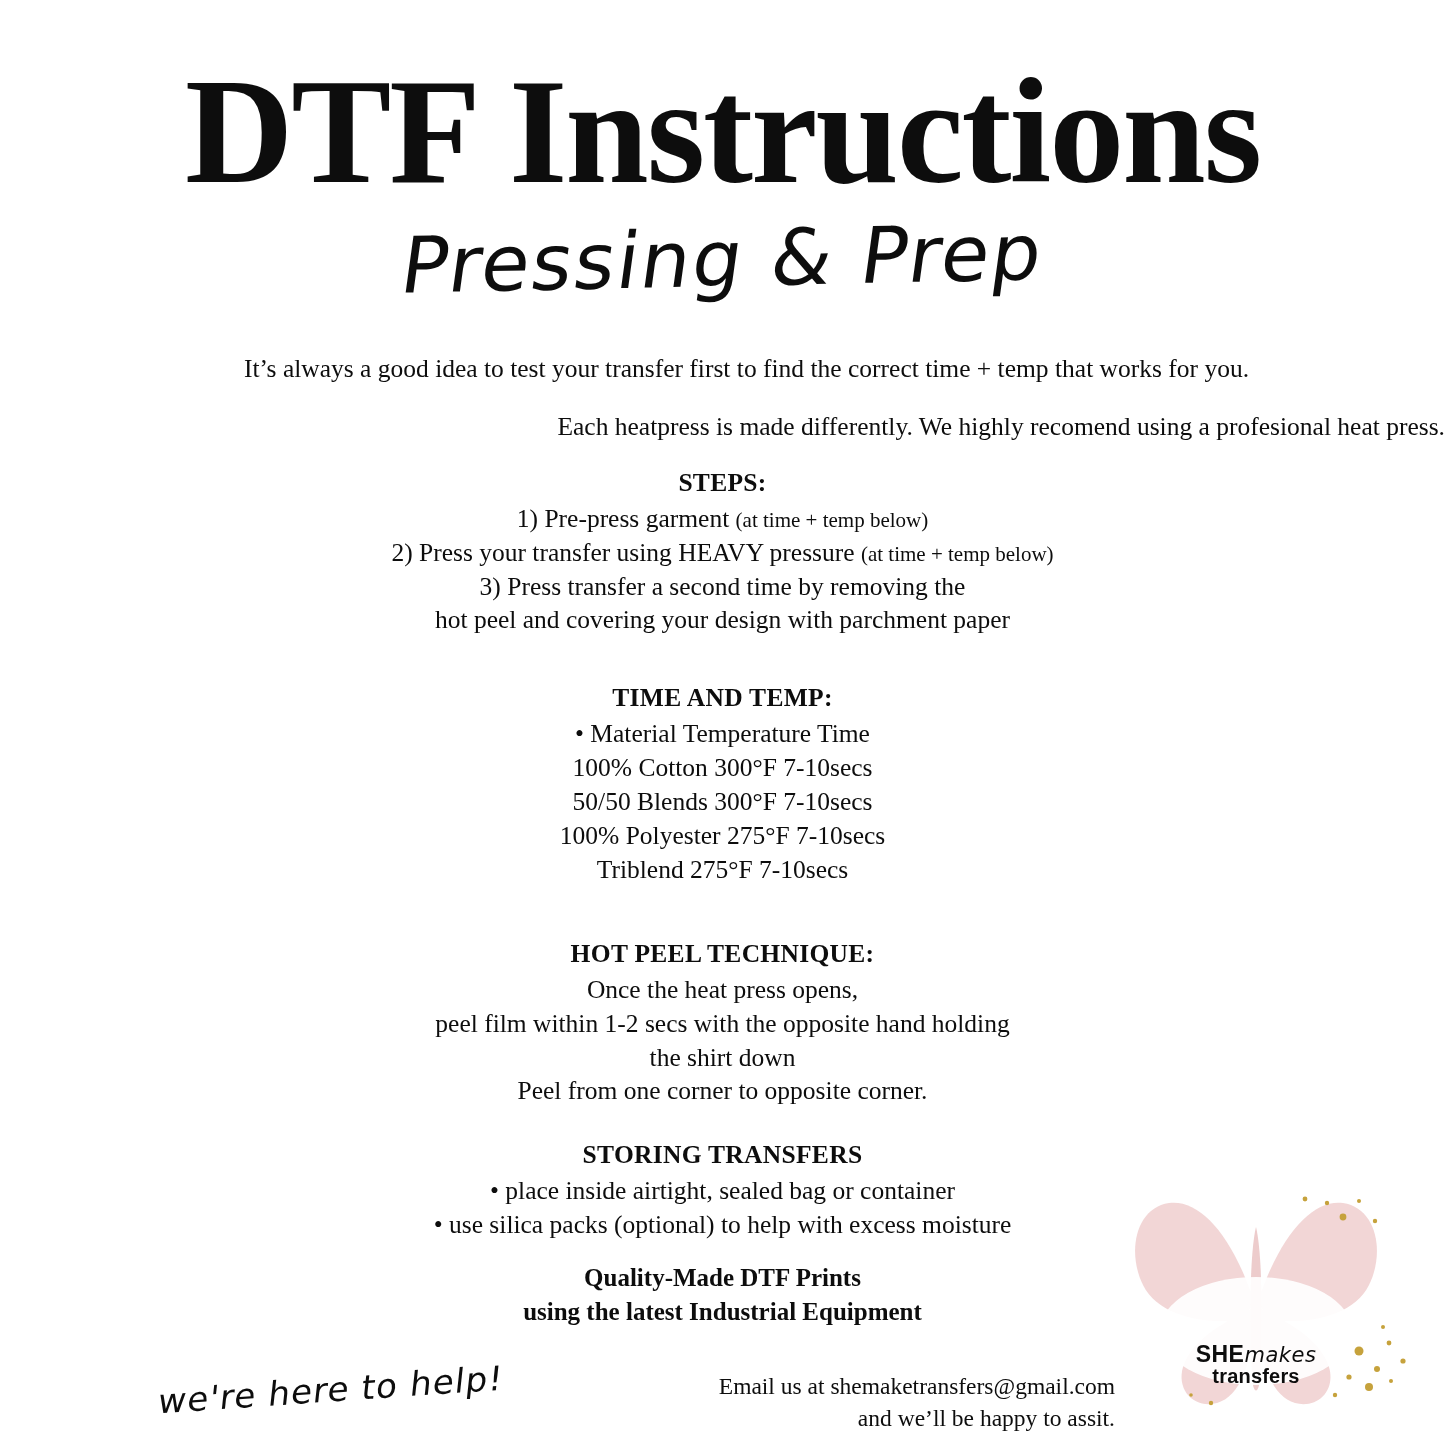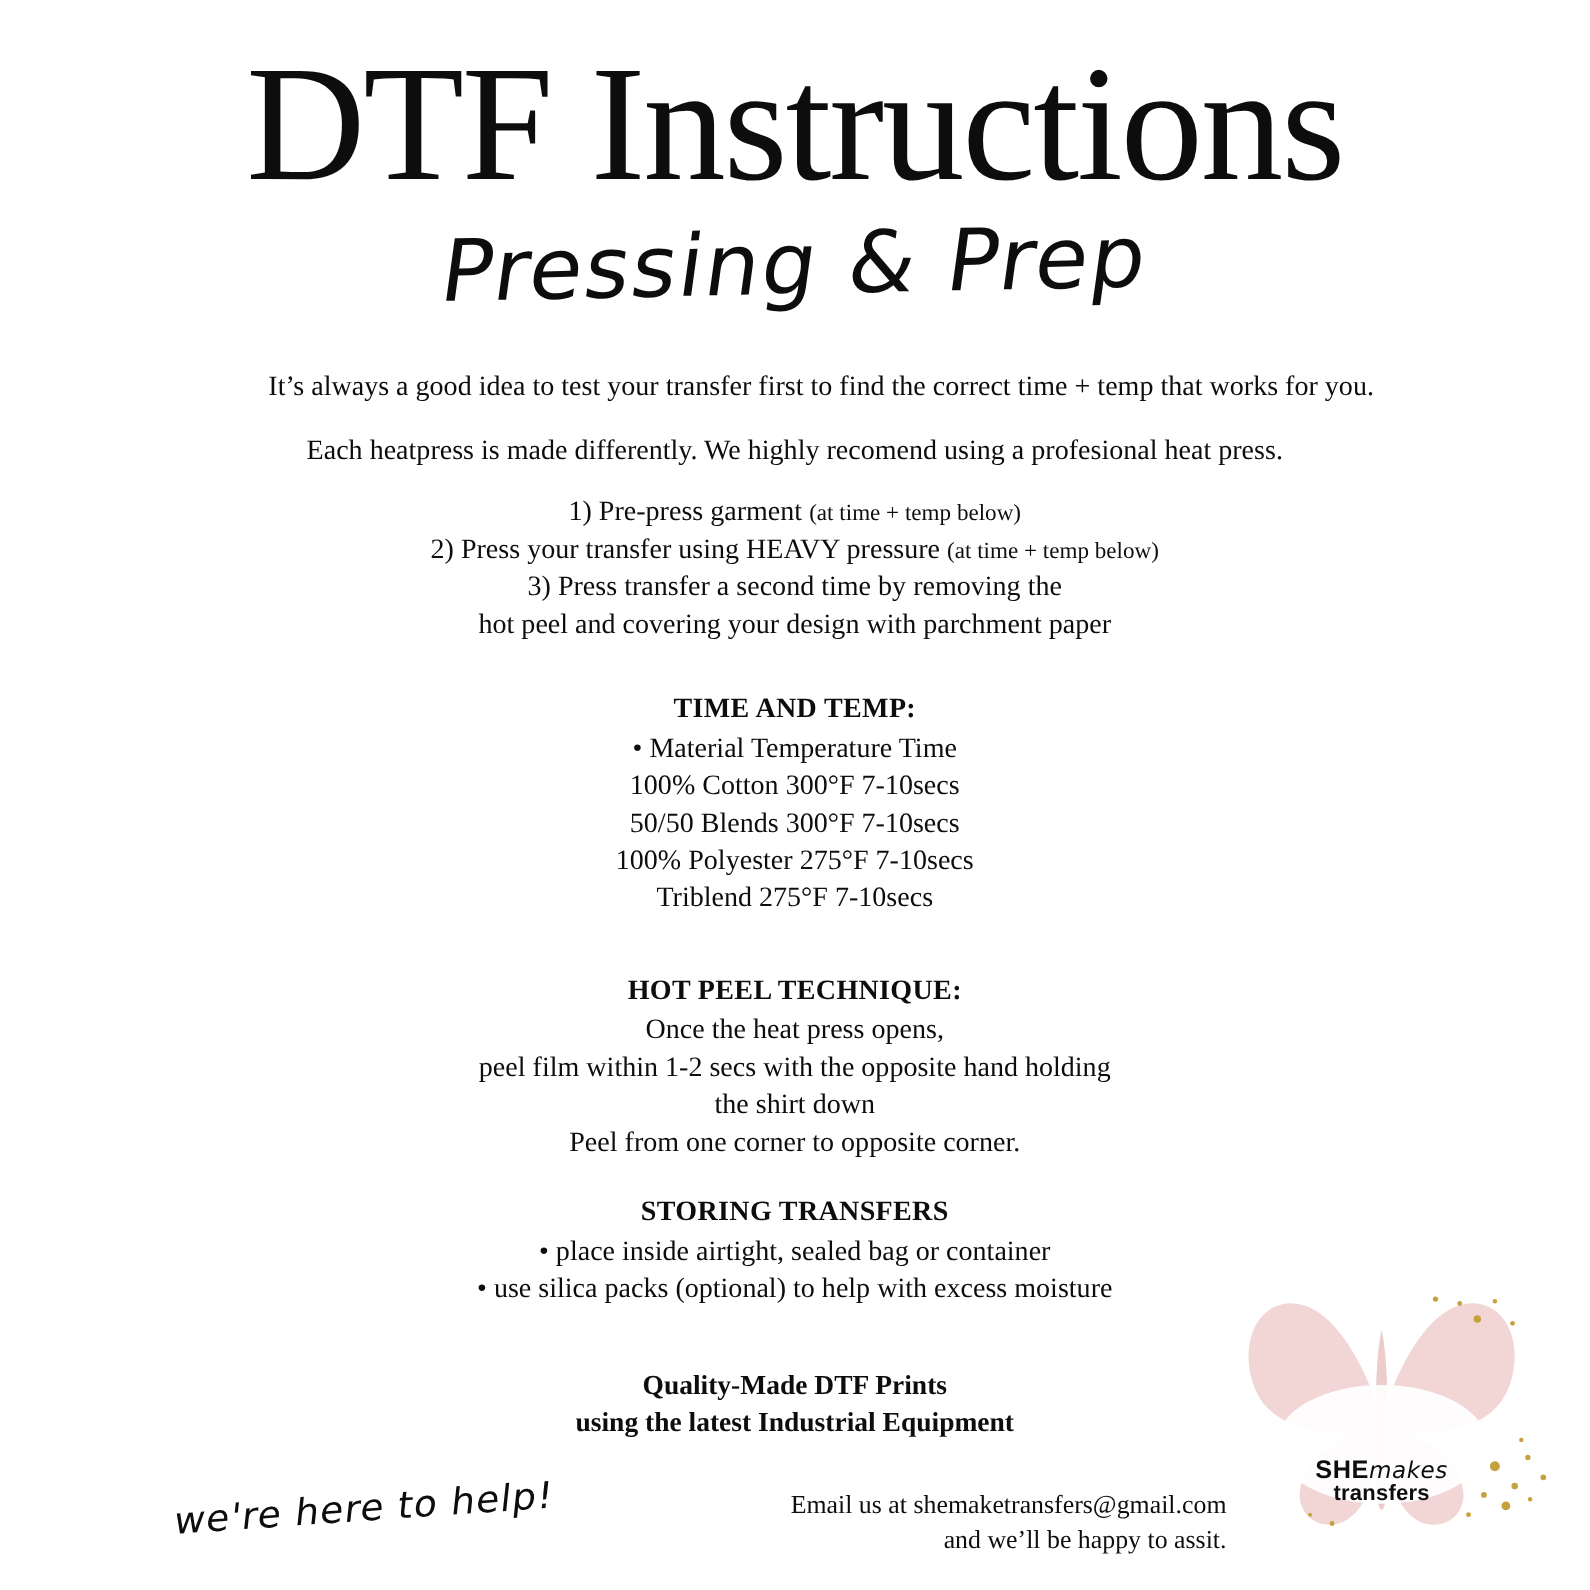--- a/index.html
+++ b/index.html
@@ -13,46 +13,46 @@
   .page {
     position:relative;
     width:1445px; height:1445px;
     background:#fff;
   }
 
   
   .title {
     text-align:center;
     font-family:"Liberation Serif", serif;
-    font-weight:400;
+    font-weight:700;
     font-size:150px;
     line-height:1.0;
     letter-spacing:-2px;
-    margin-top:38px;
+    margin-top:56px;
   }
   .subtitle {
     text-align:center;
     font-family:"DejaVu Sans", sans-serif;
     font-weight:400;
     font-size:78px;
     line-height:1.0;
     margin-top:14px;
     transform:skewX(-9deg) rotate(-1.2deg);
     letter-spacing:2px;
   }
 
   
   .body-wrap {
     margin-top:54px;
     text-align:center;
     font-size:25.5px;
     line-height:1.33;
   }
   .intro-1 { margin-bottom:24px;margin-left:48px; }
-  .intro-2 { margin-bottom:22px; }
+  .intro-2 { margin-bottom:22px;text-align:right; }
   .blk { margin-top:22px; }
   .hdr {
     font-weight:700;
     letter-spacing:0.3px;
     margin-bottom:2px;
   }
   .small { font-size:21px; }
   .tight { line-height:1.33; }
 
   
@@ -129,20 +129,21 @@
 
   <div class="body-wrap">
 
     <div class="intro-1">It’s always a good idea to test your transfer first to find the correct time + temp that works for you.</div>
 
     <div class="intro-2">
       <div>Each heatpress is made differently. We highly recomend using a profesional heat press.</div>
     </div>
 
     <div class="blk">
+      <div class="hdr">STEPS:</div>
       <div class="tight">
         <span>1) Pre-press garment</span>
         <span class="small">(at time + temp below)</span>
       </div>
       <div class="tight">
         <span>2) Press your transfer using HEAVY pressure</span>
         <span class="small">(at time + temp below)</span>
       </div>
       <div class="tight">3) Press transfer a second time by removing the</div>
       <div class="tight">hot peel and covering your design with parchment paper</div>

